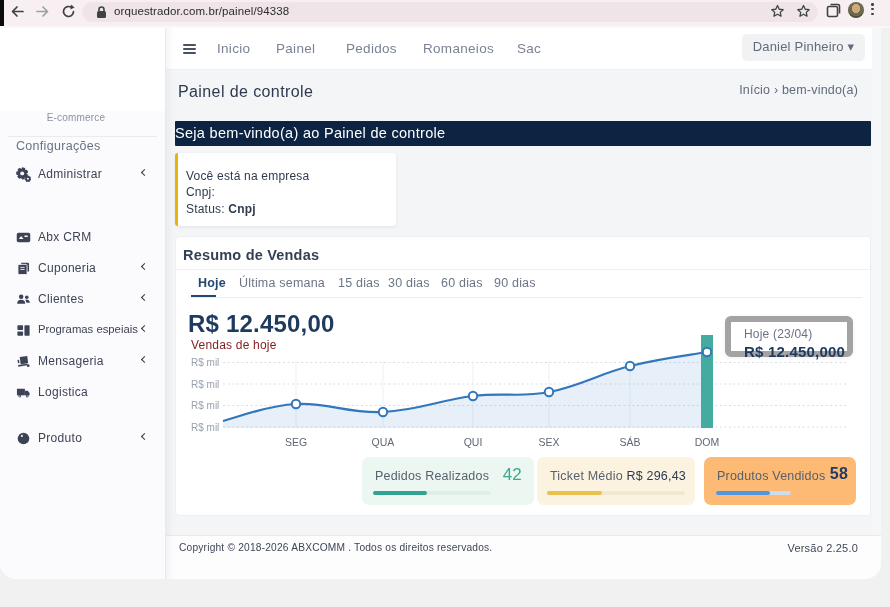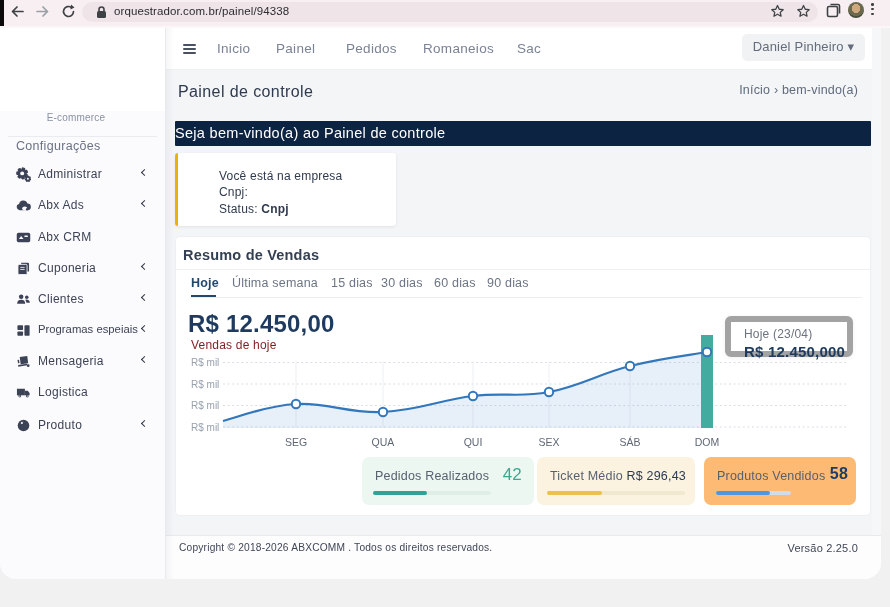--- a/index.html
+++ b/index.html
@@ -33,26 +33,26 @@
 #hamb { position:absolute; top:16px; left:17px;  width:13px; height:10px; }
 #hamb div { height:1.6px; background:#4a5160; margin-bottom:2.4px; border-radius:1px; }
 #userbtn { position:absolute; top:6px; right:7px; width:123px; height:27px; background:#f0f2f4; border-radius:5px; font-size:13px; color:#646c7c; text-align:center; line-height:26px; letter-spacing:0.2px; }
 
 #pagehead { position:absolute; top:55px; left:12px; font-size:16px; color:#2f3a4f; letter-spacing:0.4px; }
 #crumb { position:absolute; top:55px; right:14px; font-size:12.5px; color:#5f6b7d; letter-spacing:0.2px; }
 
 #banner { position:absolute; top:93px; left:9px; width:696px; height:25px; background:#0d2342; color:#fff; font-size:14.5px; letter-spacing:0.3px; line-height:25px; border-radius:1px; }
 
 #infocard { position:absolute; top:125px; left:9px; width:221px; height:73px; background:#fff; border-left:3px solid #eab30c; border-radius:3px; box-shadow:0 1px 3px rgba(60,70,90,0.10); font-size:12px; color:#2f3a4f; }
-#infocard div { position:absolute; left:8px; letter-spacing:0.2px;margin-left:33px; }
+#infocard div { position:absolute; left:8px; letter-spacing:0.2px; }
 
 #resumo { position:absolute; top:208px; left:9px; width:696px; height:280px; background:#fff; border:1px solid #edf0f2; border-radius:5px; }
 #rtitle { position:absolute; top:10px; left:7px; font-size:14.5px; font-weight:bold; color:#333f52; letter-spacing:0.2px; }
 #rheadsep { position:absolute; top:32px; left:0; width:694px; border-top:1px solid #eef0f3; }
-.tab { position:absolute; top:39px; font-size:12.5px; color:#6c7585; letter-spacing:0.2px; }
+.tab { position:absolute; top:39px; font-size:12.5px; color:#6c7585; letter-spacing:0.2px;margin-left:7px; }
 #tabline { position:absolute; top:60px; left:14px; width:672px; border-top:1px solid #ebedf0; }
 #hoje-ul { position:absolute; top:58px; left:15px; width:25px; border-top:2px solid #23486d; }
 
 #bignum { position:absolute; top:74px; left:12px; line-height:26px; font-size:24px; font-weight:bold; color:#1e3a5f; letter-spacing:0.2px; }
 #bigsub { position:absolute; top:101px; left:15px; font-size:12px; color:#7f1d1d; letter-spacing:0.2px; }
 
 #chartsvg { position:absolute; top:96px; left:0; }
 
 #tooltip { position:absolute; top:79px; left:549px; width:128px; height:41px; background:#fff; border:6px solid #a3a3a3; border-radius:6px; box-shadow:0 1px 4px rgba(60,70,90,0.08); }
 #tooltip .t1 { position:absolute; top:5px; left:13px; font-size:12px; color:#6b7280; letter-spacing:0.2px; }
@@ -133,29 +133,20 @@
             <rect x="11.61" y="9.10" width="2.17" height="2.60" rx="0.76" fill="#3d4356" transform="rotate(102.9 12.7 12.6)"></rect>
             <rect x="11.61" y="9.10" width="2.17" height="2.60" rx="0.76" fill="#3d4356" transform="rotate(154.3 12.7 12.6)"></rect>
             <rect x="11.61" y="9.10" width="2.17" height="2.60" rx="0.76" fill="#3d4356" transform="rotate(205.7 12.7 12.6)"></rect>
             <rect x="11.61" y="9.10" width="2.17" height="2.60" rx="0.76" fill="#3d4356" transform="rotate(257.1 12.7 12.6)"></rect>
             <rect x="11.61" y="9.10" width="2.17" height="2.60" rx="0.76" fill="#3d4356" transform="rotate(308.6 12.7 12.6)"></rect>
             <circle cx="12.7" cy="12.6" r="1.05" fill="#fbfbfd"></circle>
           </svg>
         <span class="lbl">Administrar</span>
           <span class="chev"></span>
       </div>
-      <div class="sitem" style="top:169px">
-        <svg class="ic" viewBox="0 0 16 16">
-            <path d="M3.8 13a3.3 3.3 0 0 1-.5-6.5A4.6 4.6 0 0 1 12.2 5.9 3.4 3.4 0 0 1 12.4 13z" fill="#3d4356"></path>
-            <ellipse cx="9.3" cy="11.3" rx="2.7" ry="2.3" fill="#fbfbfd"></ellipse>
-            <circle cx="11.9" cy="11.9" r="1.25" fill="#3d4356"></circle>
-          </svg>
-        <span class="lbl">Abx Ads</span>
-          <span class="chev"></span>
-      </div>
       <div class="sitem" style="top:201px">
         <svg class="ic" viewBox="0 0 16 16">
             <rect x="0.8" y="3" width="14.4" height="10" rx="1.8" fill="#3d4356"></rect>
             <path d="M3 9.5 L5.5 6.5 L8 9.5 Z" fill="#fbfbfd"></path>
             <rect x="8.8" y="5.8" width="4" height="1.7" rx="0.85" fill="#fbfbfd"></rect>
           </svg>
         <span class="lbl">Abx CRM</span>
       </div>
       <div class="sitem" style="top:232px">
         <svg class="ic" viewBox="0 0 16 16">
@@ -207,21 +198,21 @@
               <path d="M1 4h8.5v7H1z"></path>
               <path d="M9.5 6h3l2 2.5V11h-5z"></path>
               <circle cx="4" cy="11.8" r="1.5"></circle>
               <circle cx="12" cy="11.8" r="1.5"></circle>
             </g>
             <circle cx="4" cy="11.8" r="0.6" fill="#fbfbfd"></circle>
             <circle cx="12" cy="11.8" r="0.6" fill="#fbfbfd"></circle>
           </svg>
         <span class="lbl">Logistica</span>
       </div>
-      <div class="sitem" style="top:389px">
+      <div class="sitem" style="top:402px">
         <svg class="ic" viewBox="0 0 16 16">
             <circle cx="8" cy="8" r="6.2" fill="#3d4356"></circle>
             <path d="M4.6 6.2 A4 4 0 0 1 8.4 3.8 A5 5 0 0 0 4.6 6.2 Z" fill="#fbfbfd"></path>
             <circle cx="6.3" cy="5.4" r="1.1" fill="#fbfbfd"></circle>
           </svg>
         <span class="lbl">Produto</span>
           <span class="chev"></span>
       </div>
     </div>
 

